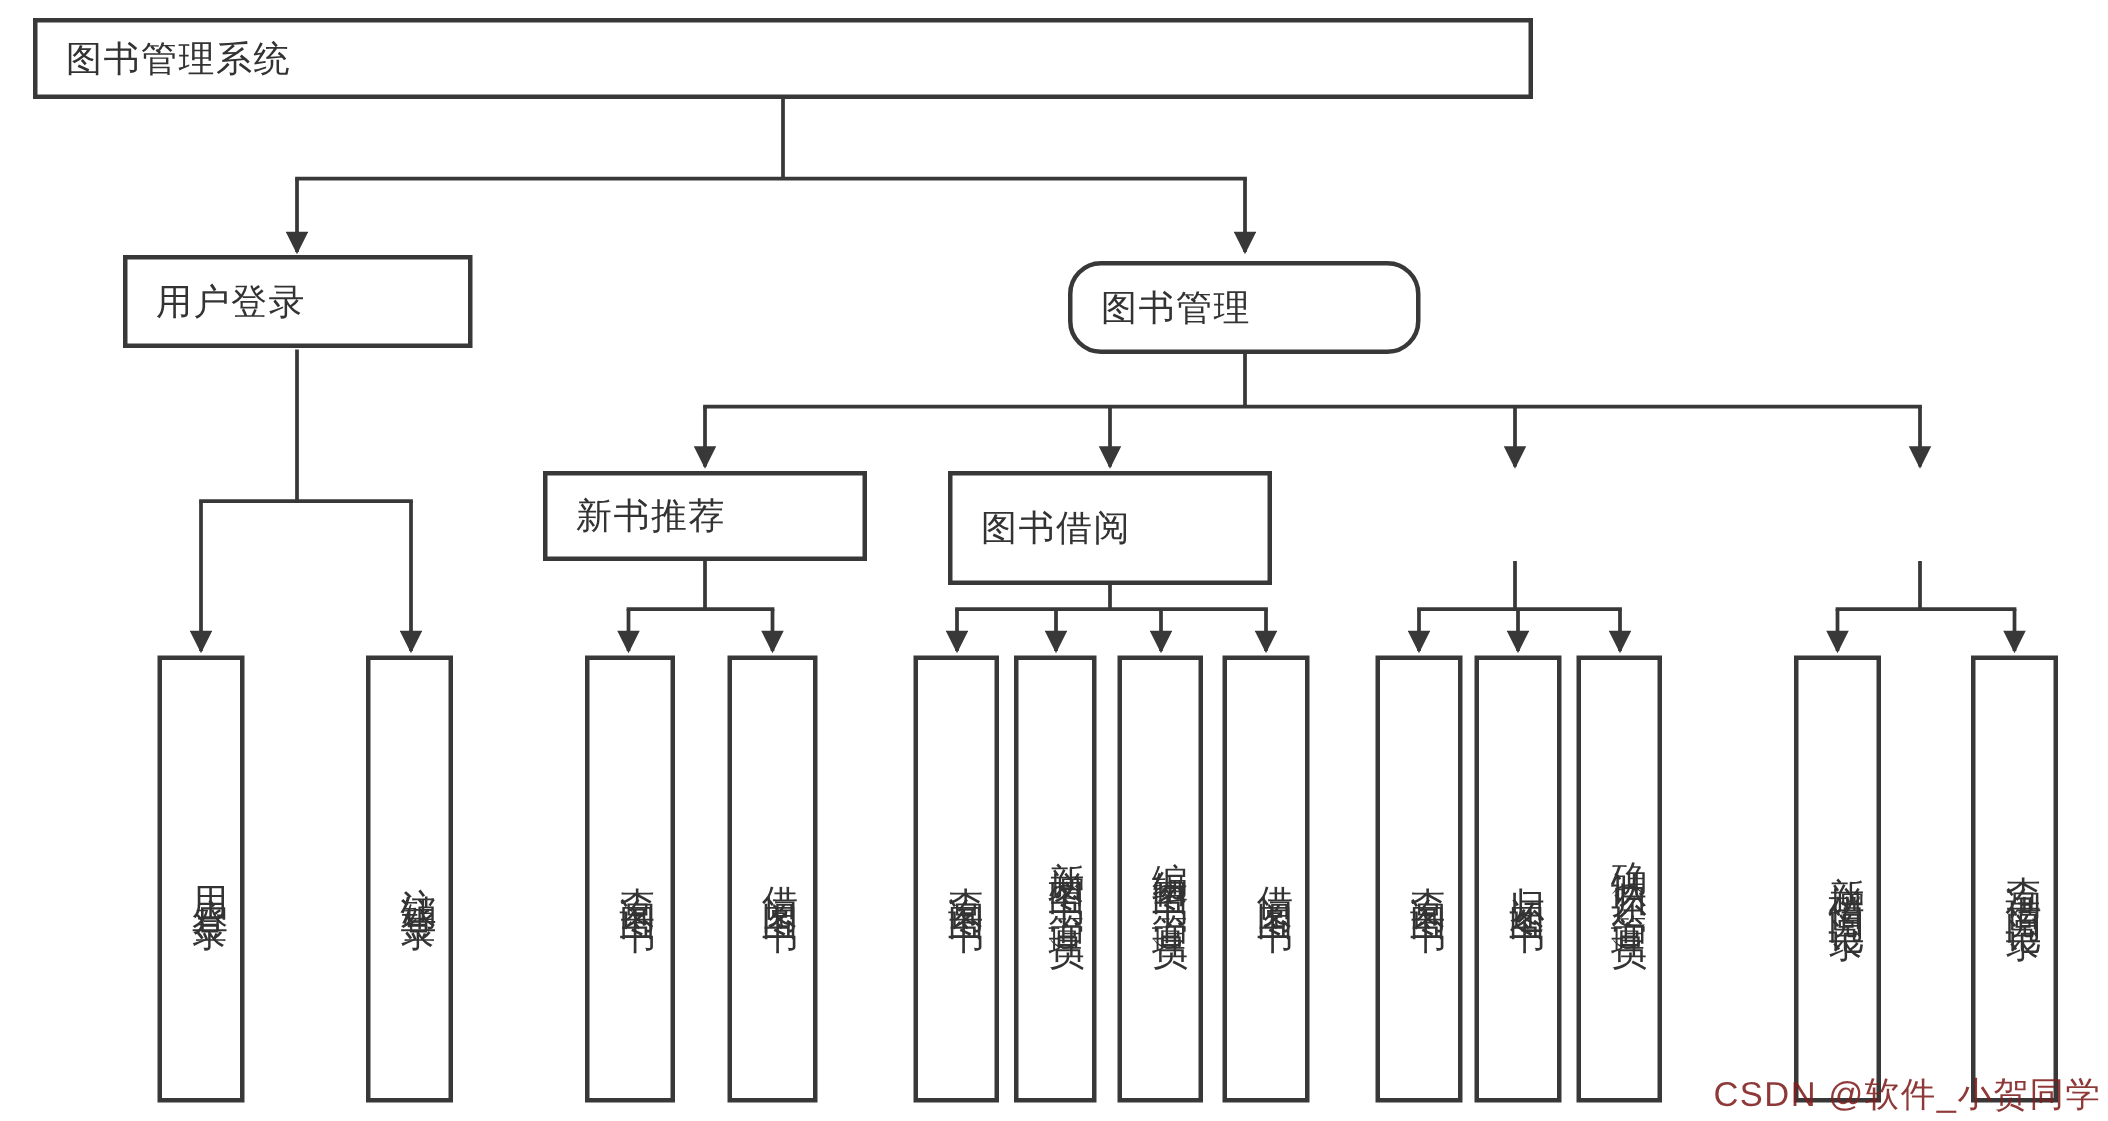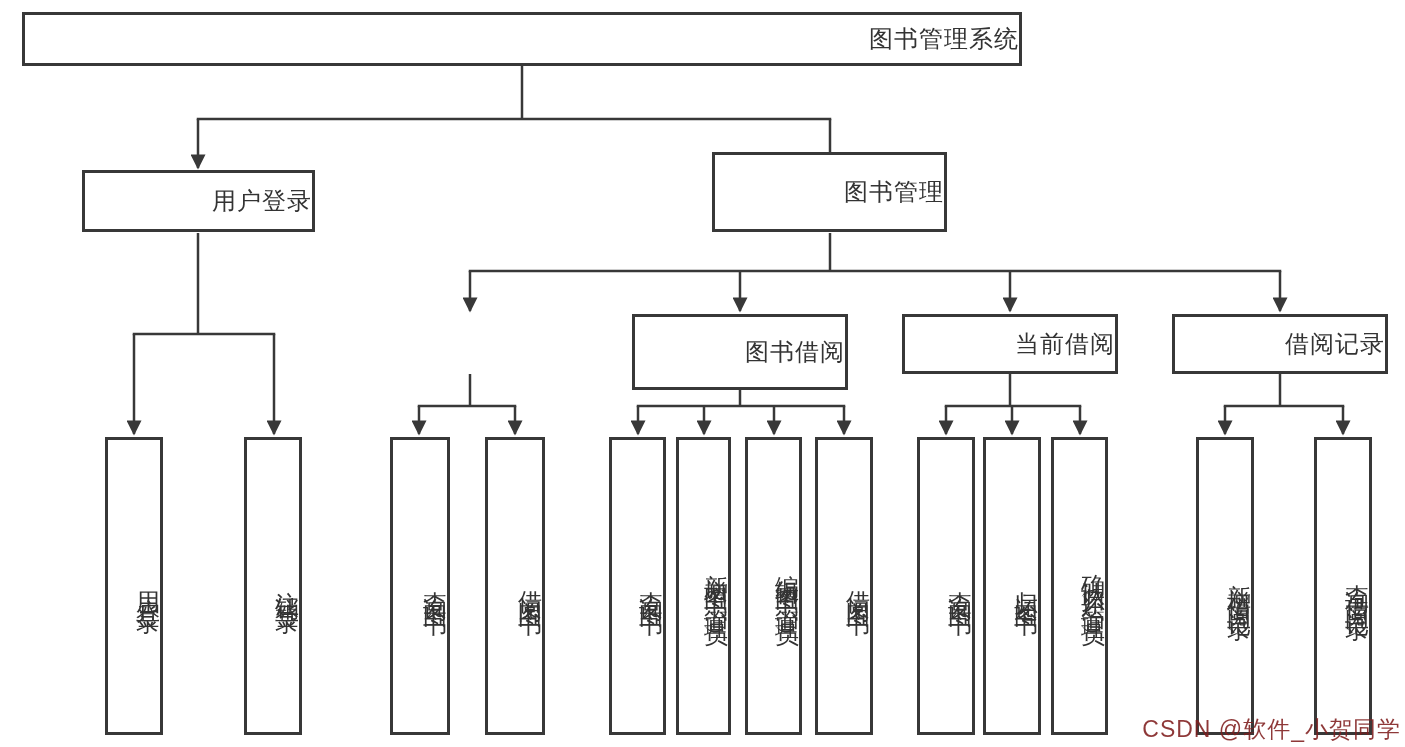--- a/index.html
+++ b/index.html
@@ -20,21 +20,21 @@
     width: 1405px; height: 747px;
     z-index: 1;
   }
   .node {
     position: absolute;
     box-sizing: border-box;
     border: 3px solid #383838;
     background: #ffffff;
     display: flex;
     align-items: center;
-    justify-content: flex-end;
+    justify-content: flex-start;
     color: #333333;
     font-size: 24px;
     z-index: 2;
     letter-spacing: 1px;
     padding-left: 19px;
   }
   .node.leaf {
     top: 437px;
     height: 298px;
   }
@@ -112,32 +112,29 @@
     </g>
   </svg>
 
   <div class="node" style="left:22px; top:12px; width:1000px; height:54px;">
     <span>图书管理系统</span>
   </div>
 
   <div class="node" style="left:82px; top:170px; width:233px; height:62px;">
     <span>用户登录</span>
   </div>
-  <div class="node" style="left:712px; top:152px; width:235px; height:80px;">
+  <div class="node" style="left:712px; top:174px; width:235px; height:62px;border-radius:22px;">
     <span>图书管理</span>
   </div>
 
+  <div class="node" style="left:362px; top:314px; width:216px; height:60px;">
+    <span>新书推荐</span>
+  </div>
   <div class="node" style="left:632px; top:314px; width:216px; height:76px;">
     <span>图书借阅</span>
-  </div>
-  <div class="node" style="left:902px; top:314px; width:216px; height:60px;">
-    <span>当前借阅</span>
-  </div>
-  <div class="node" style="left:1172px; top:314px; width:216px; height:60px;">
-    <span>借阅记录</span>
   </div>
 
   <div class="node leaf" style="left:105px; width:58px;">
     <span class="vtext">用户登录</span>
   </div>
   <div class="node leaf" style="left:244px; width:58px;">
     <span class="vtext">注销登录</span>
   </div>
 
   <div class="node leaf" style="left:390px; width:60px;">

